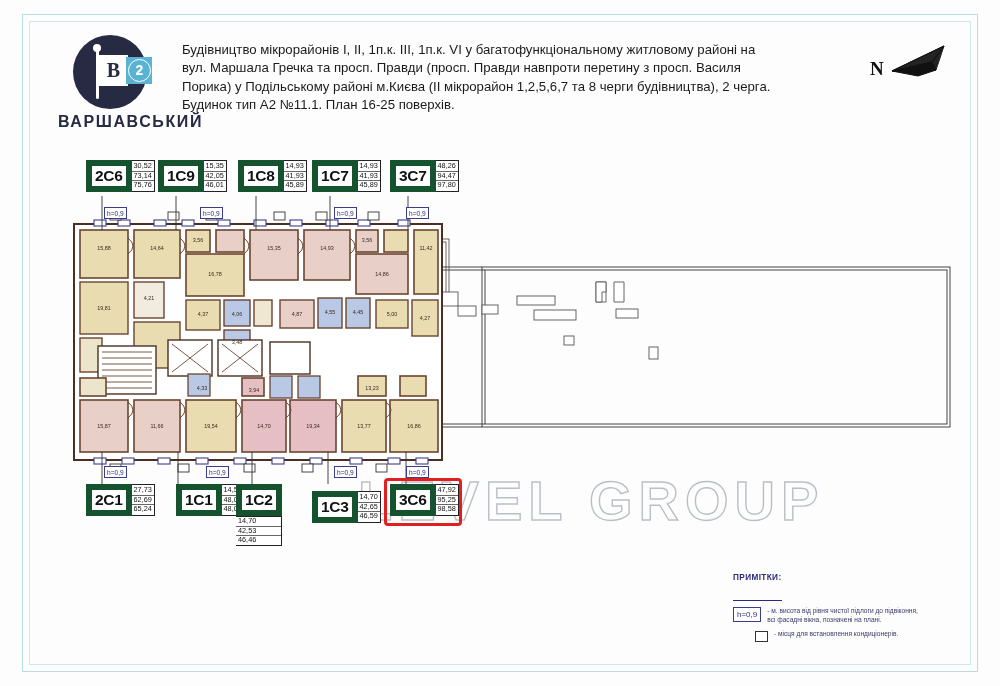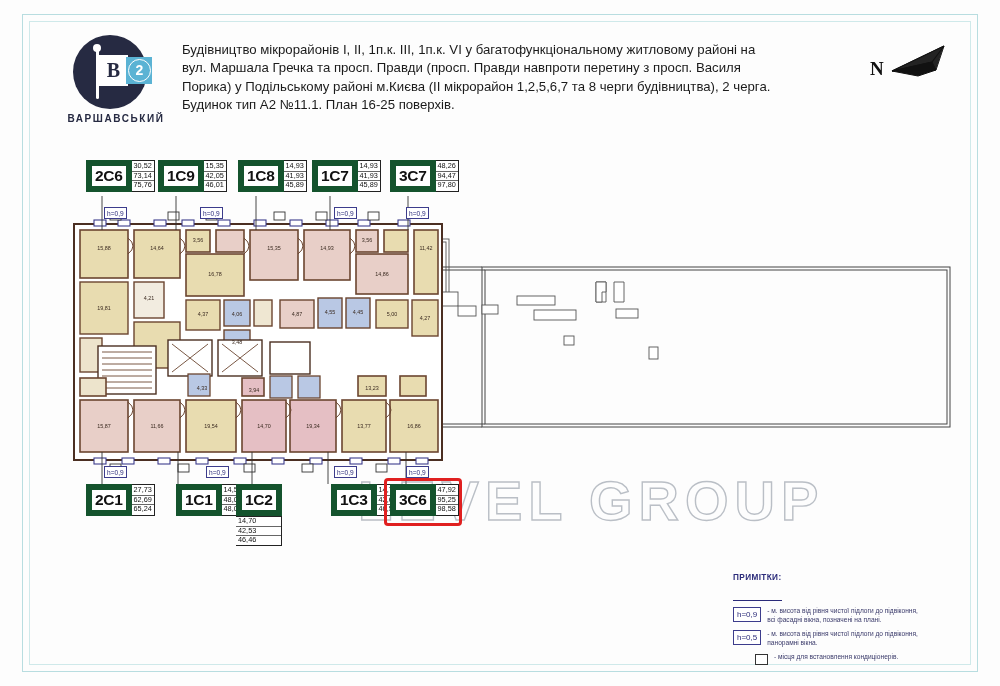--- a/index.html
+++ b/index.html
@@ -49,21 +49,21 @@
   #logo-flag-blue{
     position:absolute;left:66px;top:24px;width:26px;height:27px;background:#5bb3d4;
   }
   #logo-flag-num{
     position:absolute;left:68px;top:26px;width:21px;height:21px;border-radius:50%;
     border:1.5px solid #ffffff;color:#ffffff;font-size:14px;font-weight:bold;
     line-height:21px;text-align:center;
   }
   #logo-word{
     position:absolute;left:-2px;top:80px;width:116px;text-align:center;
-    color:#262a42;font-size:10px;font-weight:bold;letter-spacing:1.6px;
+    color:#262a42;font-size:16px;font-weight:bold;letter-spacing:1.6px;
   }
   #title-block{
     position:absolute;left:122px;top:8px;width:700px;
     font-size:13.2px;line-height:18.4px;color:#1b1b1b;
   }
   #title-block div{white-space:nowrap;}
   
   #compass{position:absolute;left:870px;top:40px;width:80px;height:50px;}
   #compass-label{
     position:absolute;left:0px;top:18px;font-size:19px;font-weight:bold;color:#111;
@@ -437,21 +437,21 @@
           </div>
         </div>
         <div class="apt-tag" style="left: 178px; top: 334px; flex-direction: column;">
           <div class="apt-code">1С2</div>
           <div class="apt-areas">
             <span>14,70</span>
             <span>42,53</span>
             <span>46,46</span>
           </div>
         </div>
-        <div class="apt-tag" style="left: 254px; top: 334px; margin-left: 19px;">
+        <div class="apt-tag" style="left: 254px; top: 341px;">
           <div class="apt-code">1С3</div>
           <div class="apt-areas">
             <span>14,70</span>
             <span>42,65</span>
             <span>46,59</span>
           </div>
         </div>
         <div class="apt-tag highlight" style="left: 332px; top: 334px;">
           <div class="apt-code">3С6</div>
           <div class="apt-areas">
@@ -478,27 +478,20 @@
     <div id="notes-title">ПРИМІТКИ:</div>
     <div id="notes-items">
         <div class="note-row">
           <div class="note-key">h=0,9</div>
           <div class="note-text">
             <div>- м. висота від рівня чистої підлоги до підвіконня,</div>
             <div>всі фасадні вікна, позначені на плані.</div>
           </div>
         </div>
         <div class="note-row">
-          <div class="note-key">h=0,5</div>
-          <div class="note-text">
-            <div>- м. висота від рівня чистої підлоги до підвіконня,</div>
-            <div>панорамні вікна.</div>
-          </div>
-        </div>
-        <div class="note-row">
           <div class="note-sq"></div>
           <div class="note-text">
             <div>- місця для встановлення кондиціонерів.</div>
           </div>
         </div>
       </div>
   </div>
 
 </div>
 

